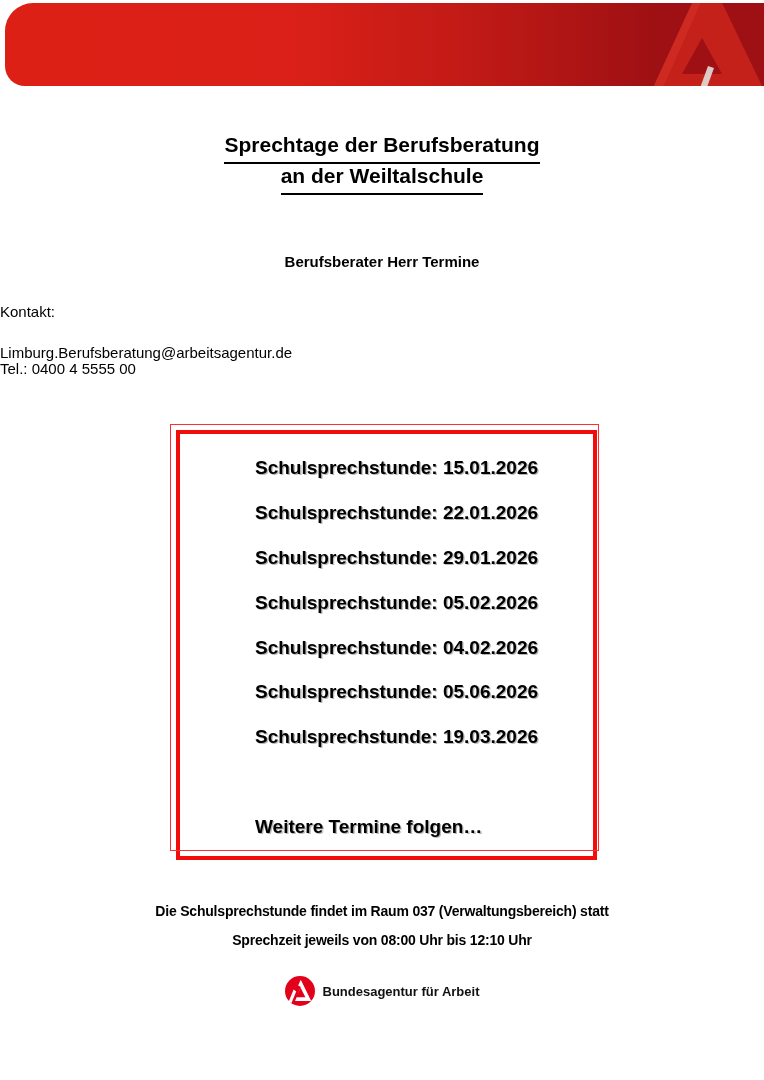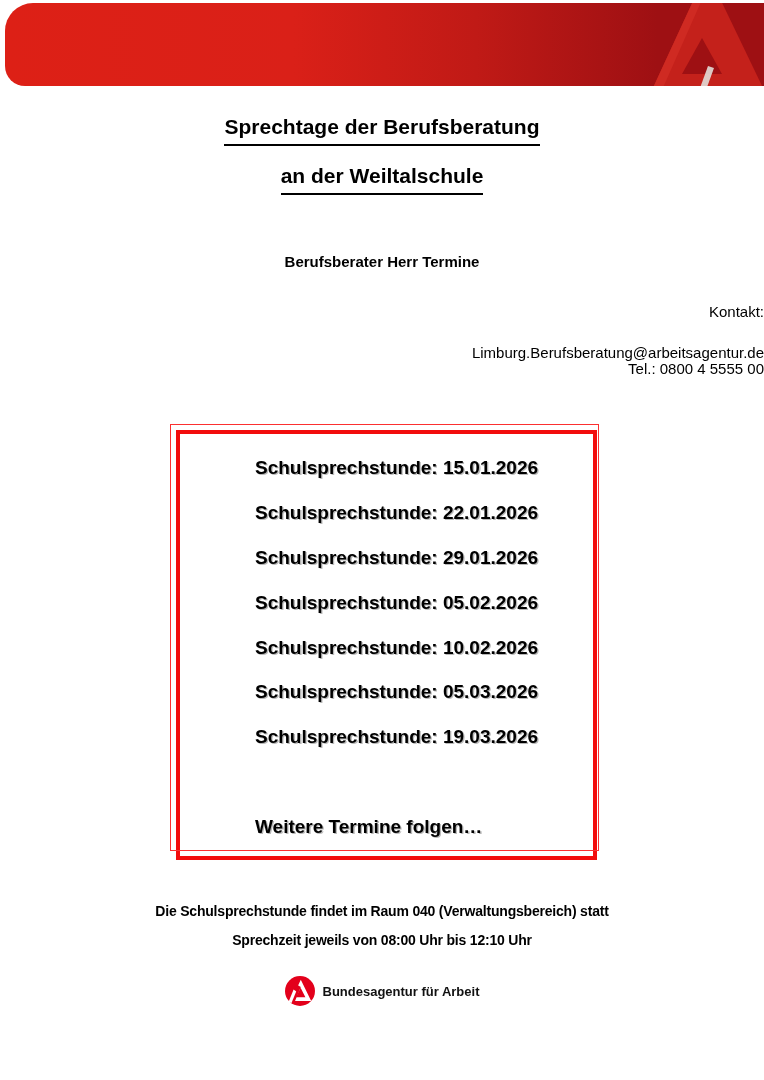--- a/index.html
+++ b/index.html
@@ -48,36 +48,36 @@
     text-align: center;
     font-size: 21px;
     font-weight: bold;
     line-height: 26px;
   }
   .title-line span {
     display: inline-block;
     border-bottom: 2.5px solid #000;
     padding-bottom: 4px;
   }
-  #title1 { top: 114px; }
+  #title1 { top: 132px; }
   #title2 { top: 163px; text-align: center; }
 
   
   .advisor {
     position: absolute;
     top: 253px;
     width: 100%;
     text-align: center;
     font-size: 15px;
     font-weight: bold;
   }
   .contact-line {
     position: absolute;
     width: 100%;
-    text-align: right;
+    text-align: left;
     font-size: 15px;
     font-weight: normal;
   }
   #kontakt { top: 303px; }
   #email   { top: 332px; margin-top: 12px; }
   #phone   { top: 360px; }
 
   
   .box-thick {
     position: absolute;
@@ -166,37 +166,37 @@
   <div class="title-line" id="title1">
     <span>Sprechtage der Berufsberatung</span>
   </div>
   <div class="title-line" id="title2">
     <span>an der Weiltalschule</span>
   </div>
 
   <div class="advisor">Berufsberater Herr Termine</div>
   <div class="contact-line" id="kontakt">Kontakt:</div>
   <div class="contact-line" id="email">Limburg.Berufsberatung@arbeitsagentur.de</div>
-  <div class="contact-line" id="phone">Tel.: 0800 4 5555 00</div>
+  <div class="contact-line" id="phone">Tel.: 0400 4 5555 00</div>
 
   <div class="box-thick">
     <ul class="appt-list">
       <li>Schulsprechstunde: 15.01.2026</li>
       <li>Schulsprechstunde: 22.01.2026</li>
       <li>Schulsprechstunde: 29.01.2026</li>
       <li>Schulsprechstunde: 05.02.2026</li>
-      <li>Schulsprechstunde: 10.02.2026</li>
-      <li>Schulsprechstunde: 05.03.2026</li>
+      <li>Schulsprechstunde: 04.02.2026</li>
+      <li>Schulsprechstunde: 05.06.2026</li>
       <li>Schulsprechstunde: 19.03.2026</li>
     </ul>
     <div class="more-note">Weitere Termine folgen…</div>
   </div>
   <div class="box-thin"></div>
 
-  <div class="footer-line" id="footer1">Die Schulsprechstunde findet im Raum 040 (Verwaltungsbereich) statt</div>
+  <div class="footer-line" id="footer1">Die Schulsprechstunde findet im Raum 037 (Verwaltungsbereich) statt</div>
   <div class="footer-line" id="footer2">Sprechzeit jeweils von 08:00 Uhr bis 12:10 Uhr</div>
 
   <div class="logo-row">
     <svg width="30" height="30" viewBox="0 0 30 30" aria-hidden="true">
       <circle cx="15" cy="15" r="15" fill="#e3001b"></circle>
       <path d="M15.8 3.8 L26.2 25 L5.8 25 Z M15.6 11.8 L20.4 21.2 L10.9 21.2 Z" fill="#ffffff" fill-rule="evenodd"></path>
       <polygon points="5,26.5 12.5,9 15.8,11 8.8,28" fill="#e3001b"></polygon>
       <polygon points="3.6,25.8 8.6,13.6 11.2,15.4 6.4,27.2" fill="#ffffff"></polygon>
     </svg>
     <span class="logo-text">Bundesagentur für Arbeit</span>

